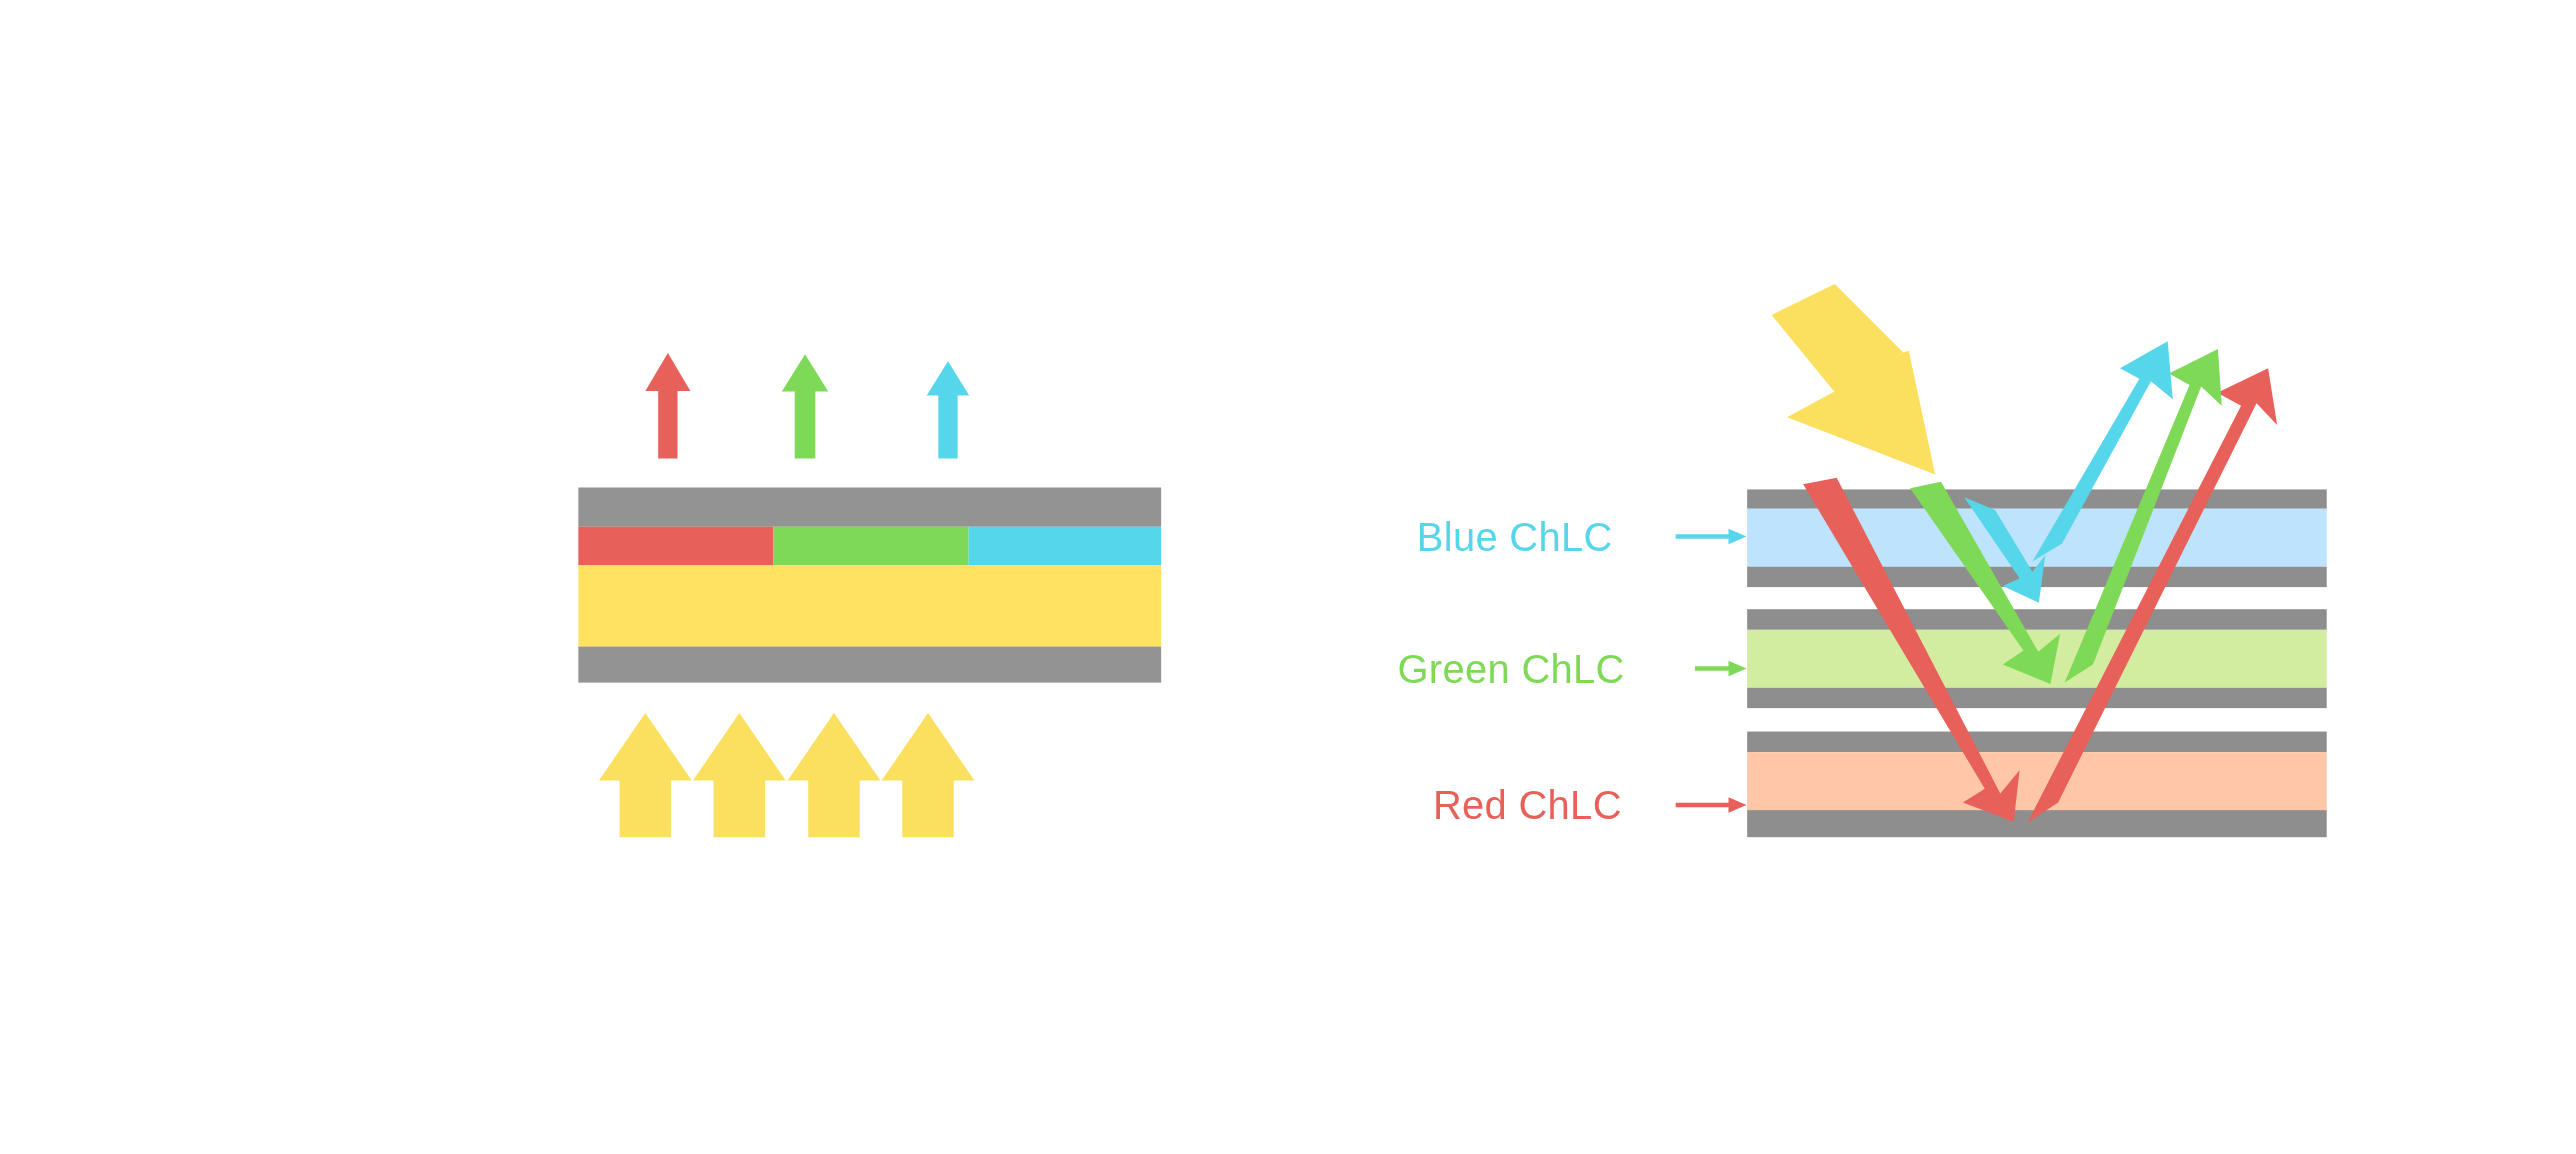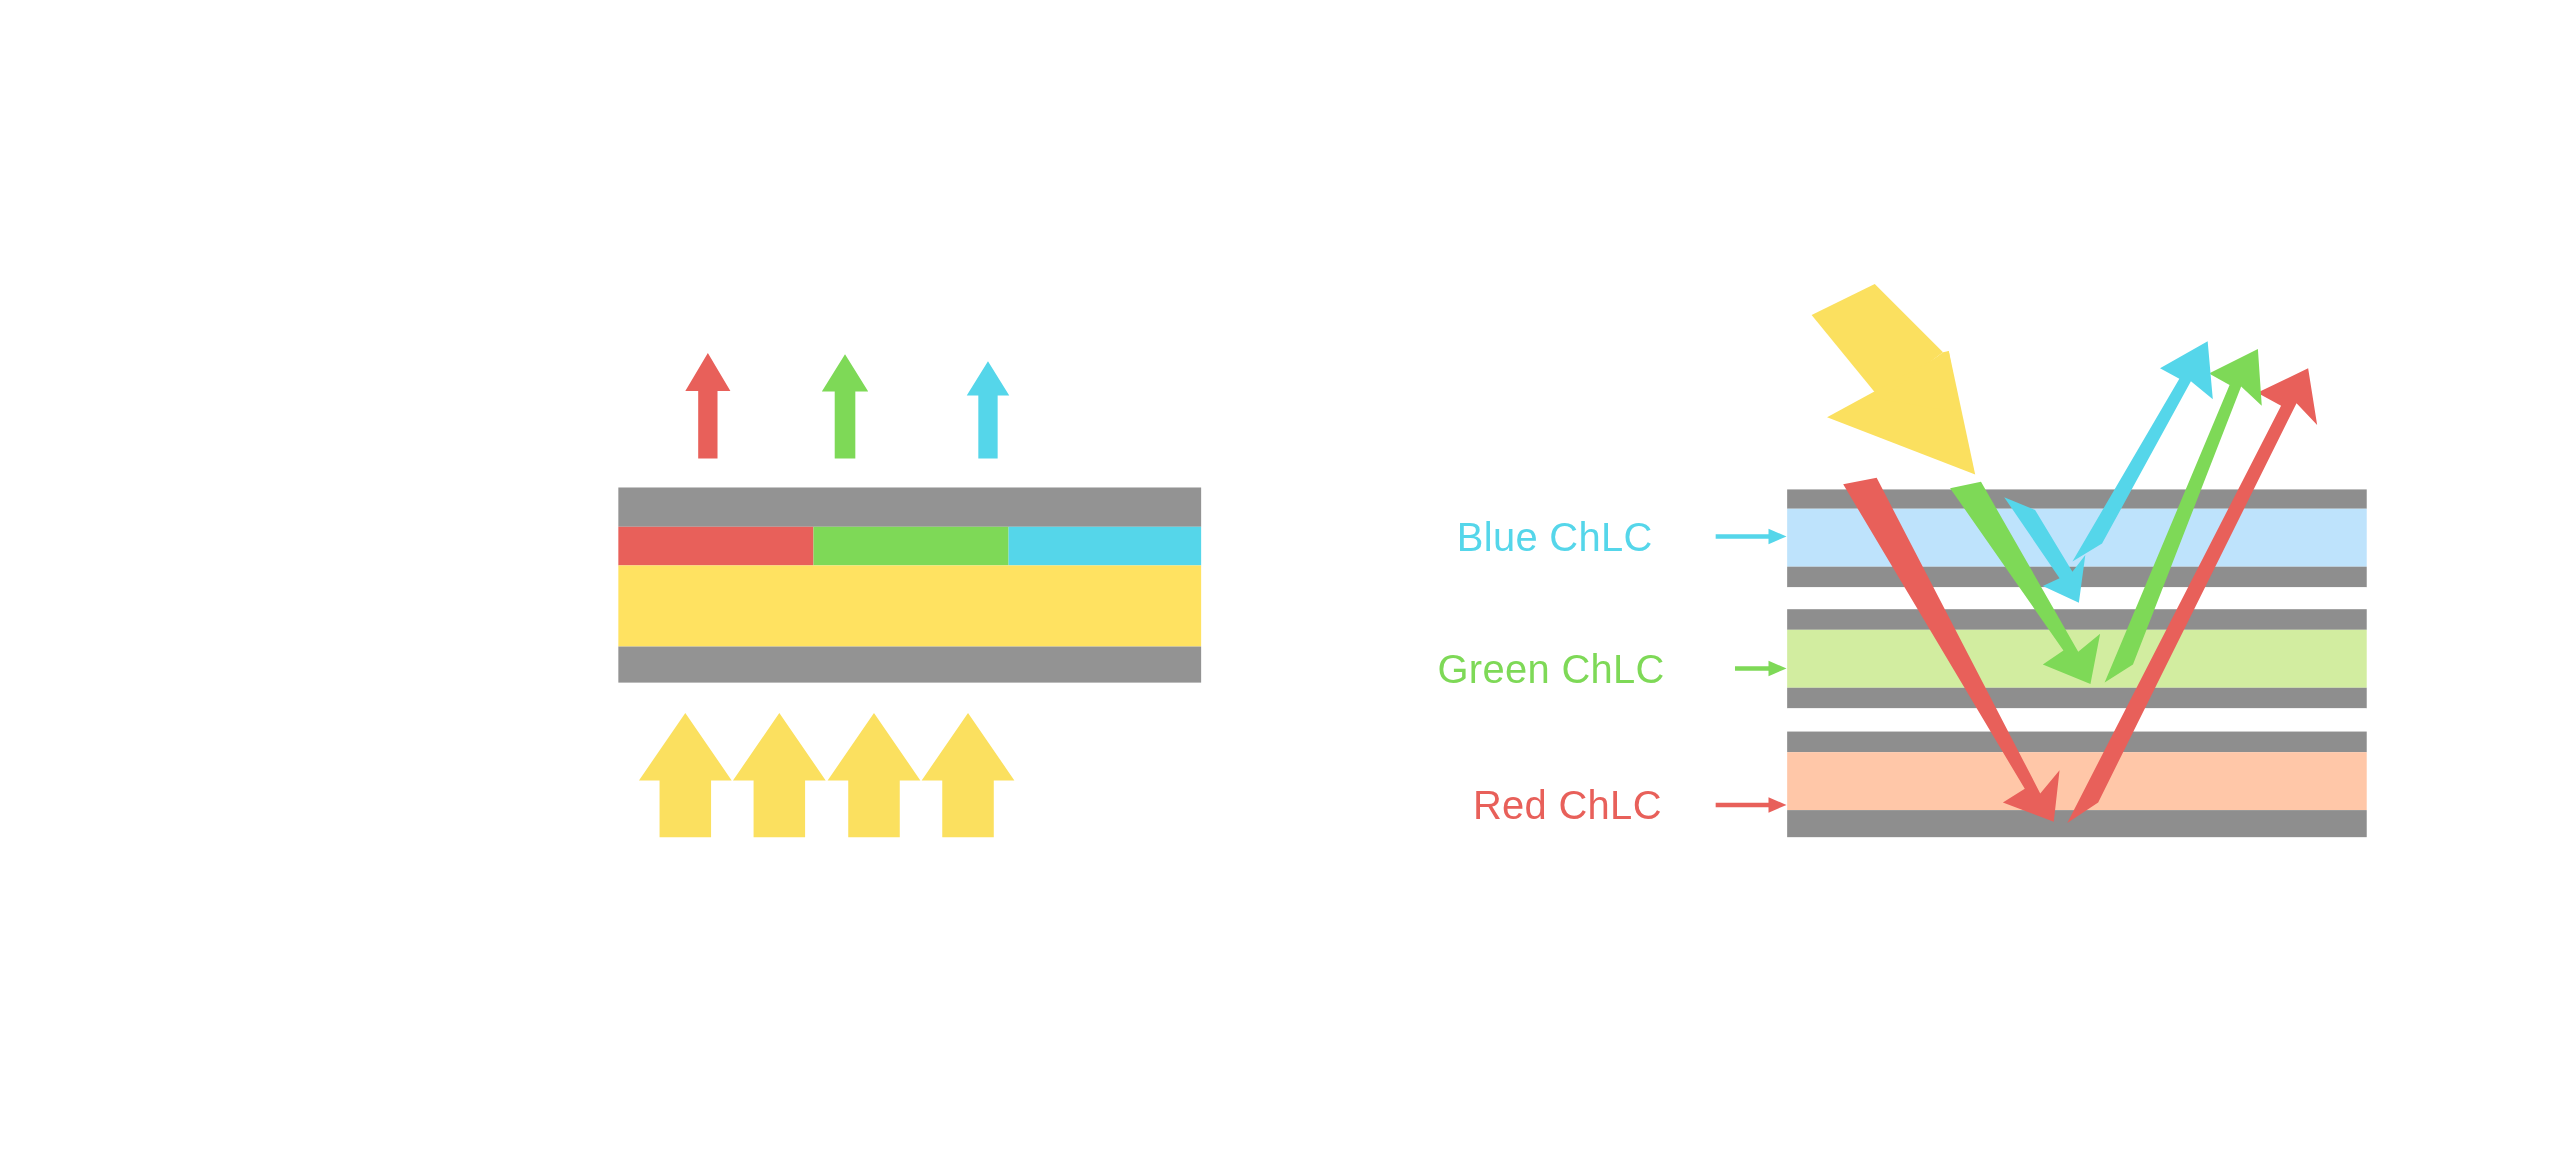--- a/index.html
+++ b/index.html
@@ -13,21 +13,20 @@
     height: 1154px;
     font-family: "Liberation Sans", sans-serif;
     overflow: hidden;
     position: relative;
   }
   #figure-root {
     position: absolute;
     inset: 0;
     width: 2076px;
     height: 1154px;
-    padding-left: 40px;
   }
   svg.diagram {
     display: block;
     width: 2576px;
     height: 1154px;
   }
   .lbl {
     font-family: "Liberation Sans", sans-serif;
     font-size: 62px;
     font-weight: 400;

